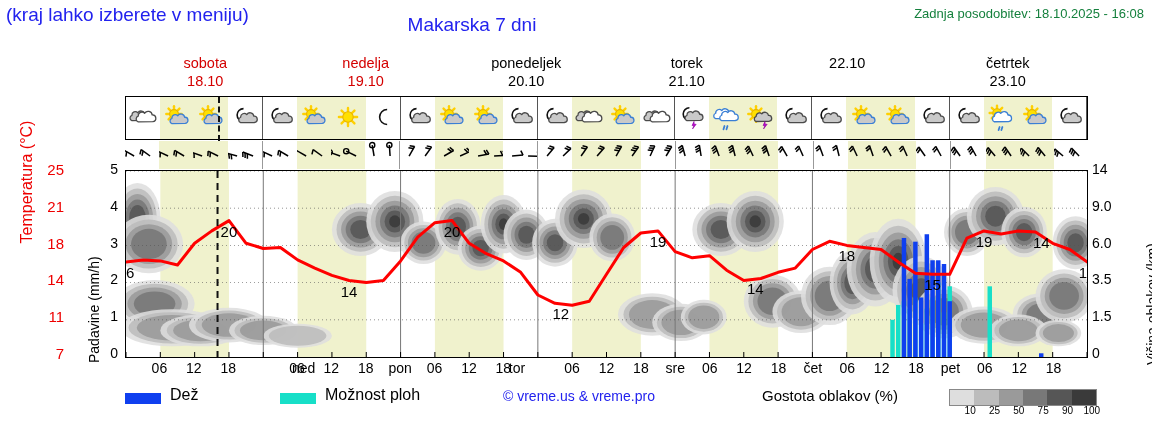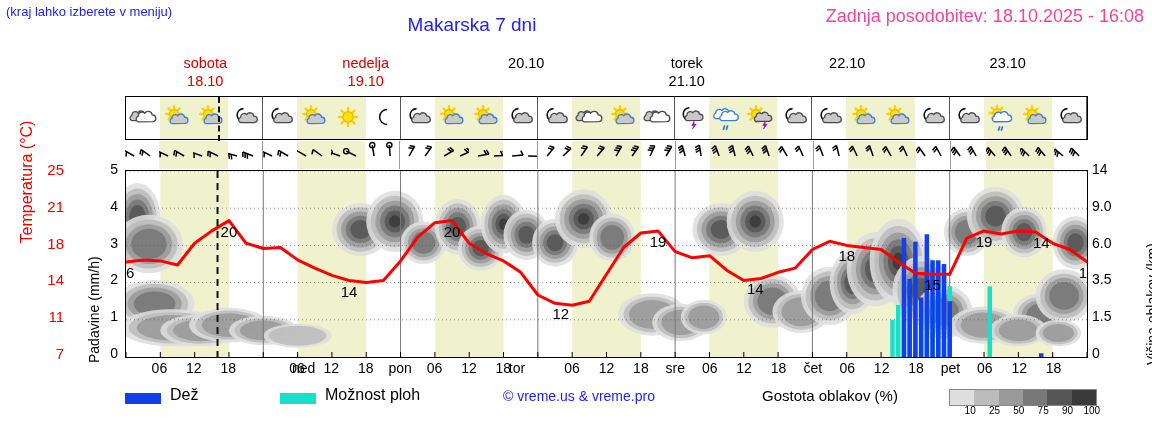--- a/index.html
+++ b/index.html
@@ -4,23 +4,23 @@
 <style>
   html,body{margin:0;padding:0;}
   body{
     width:1152px;height:443px;background:#fff;
     font-family:"Liberation Sans", sans-serif;
     position:relative;overflow:hidden;
   }
   .abs{position:absolute;}
 
   
-  #subtitle-note{left:6px;top:4px;font-size:13px;color:#2222ee;white-space:nowrap;}
+  #subtitle-note{left:6px;top:4px;font-size:19px;color:#2222ee;white-space:nowrap;}
   #page-title{left:0;top:14px;width:944px;text-align:center;font-size:19px;color:#2222ee;}
-  #last-update{right:8px;top:6px;font-size:18px;color:#ec4899;white-space:nowrap;}
+  #last-update{right:8px;top:6px;font-size:13px;color:#15803d;white-space:nowrap;}
 
   
   #day-header{left:125px;top:54px;width:963px;height:40px;display:flex;}
   .day-col{flex:1 1 0;text-align:center;font-size:14.5px;line-height:18px;color:#000;}
   .day-col.weekend{color:#d40000;}
   .day-name{display:block;}
   .day-date{display:block;}
 
   
   #icon-strip{left:125px;top:96px;width:963px;height:44px;
@@ -85,30 +85,32 @@
 <div class="abs" id="day-header">
     <div class="day-col weekend">
       <span class="day-name">sobota</span>
       <span class="day-date">18.10</span>
     </div>
     <div class="day-col weekend">
       <span class="day-name">nedelja</span>
       <span class="day-date">19.10</span>
     </div>
     <div class="day-col">
+      <span class="day-name">ponedeljek</span>
       <span class="day-date">20.10</span>
     </div>
     <div class="day-col">
       <span class="day-name">torek</span>
       <span class="day-date">21.10</span>
     </div>
     <div class="day-col">
       <span class="day-date">22.10</span>
     </div>
     <div class="day-col">
+      <span class="day-name">četrtek</span>
       <span class="day-date">23.10</span>
     </div>
   </div>
 
 <div class="abs" id="icon-strip">
     <div class="icon-day">
       <div class="icon-cell">
         <svg viewBox="0 0 34 30" class="wicon">
           <path d="M 5.87 17.604
     a 2.79 2.79 0 0 1 0.05 -5.27

